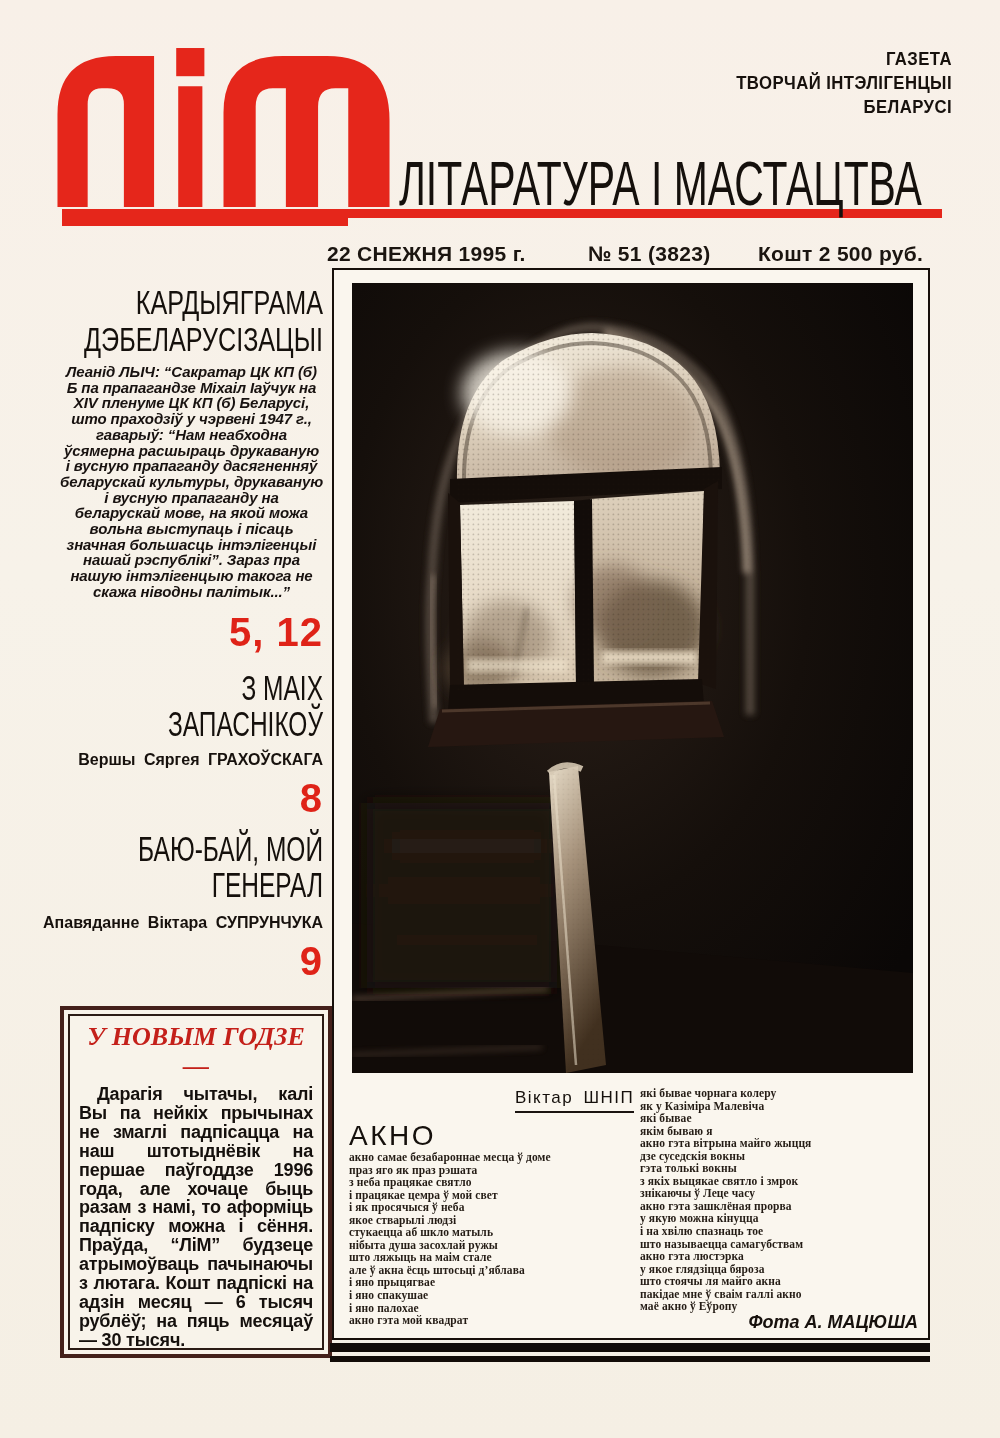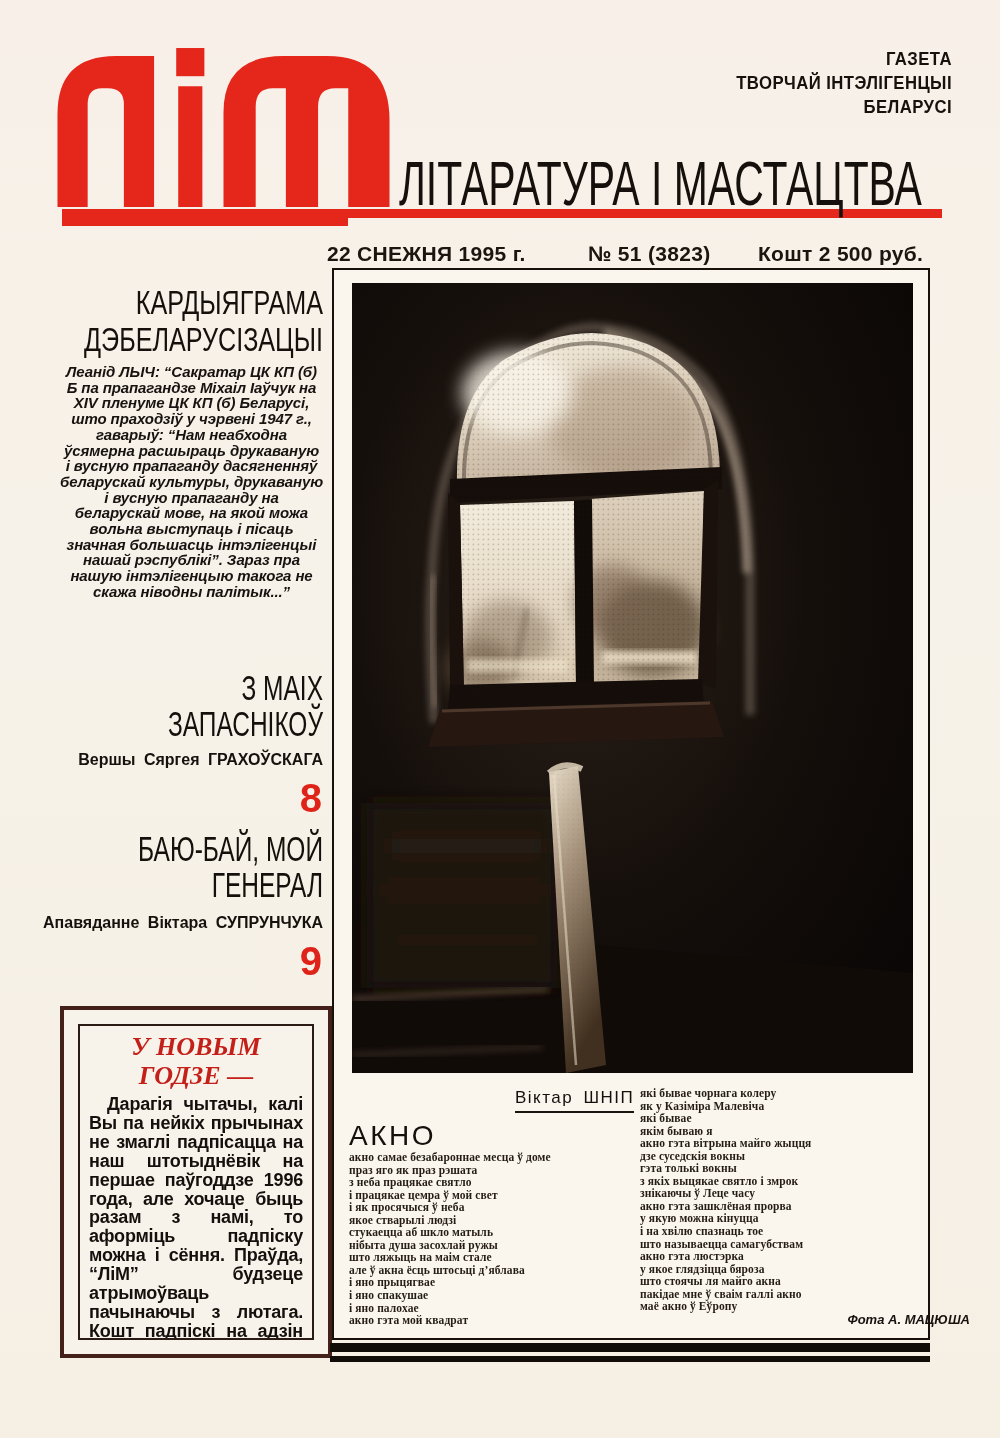--- a/index.html
+++ b/index.html
@@ -44,38 +44,38 @@
   .ref1{top:610px}.ref2{top:776px}.ref3{top:939px}
   .sec-title{left:-77px;width:400px;text-align:right;font-size:35px;font-weight:400;line-height:36px;
     color:#15100c;transform:scale(.7,1);transform-origin:100% 0}
   .sec-title .ln{white-space:nowrap}
   .sec2{top:670px}.sec3{top:831px}
   .byline{left:40px;width:283px;text-align:right;font-size:16px;font-weight:700;
     color:#17110d;word-spacing:4px}
   .byl2{top:751px}.byl3{top:914px}
 
   
-  .promo{left:60px;top:1006px;width:272px;height:352px;border:4px solid #44201a;padding:14px;background:#f8f3ea}
+  .promo{left:60px;top:1006px;width:272px;height:352px;border:4px solid #44201a;padding:4px;background:#f8f3ea}
   .promo-inner{border:2px solid #2b1b15;height:100%;padding:6px 9px 4px 9px;overflow:hidden}
   .promo-head{color:var(--promo-red);font-family:"Liberation Serif",serif;font-style:italic;font-weight:700;
     font-size:26px;line-height:29px;text-align:center;margin-bottom:5px}
   .promo-body{font-size:18px;font-weight:700;line-height:18.9px;text-align:justify;color:#15100d;text-indent:18px;letter-spacing:-.2px}
 
   
   .frame{left:332px;top:268px;width:598px;height:1072px;border:2.5px solid #17100b;background:#faf6ee}
   .photo{left:352px;top:283px;width:561px;height:790px}
   .photo svg{display:block;width:100%;height:100%}
   .author{left:515px;top:1088px;font-size:17px;letter-spacing:1.5px;color:#15100c;
     border-bottom:2px solid #1a1410;padding-bottom:3px;white-space:nowrap;word-spacing:4px}
   .poem-title{left:349px;top:1120px;font-size:28px;letter-spacing:2.5px;color:#15100c}
   .poem{font-family:"Liberation Serif",serif;font-size:11.5px;font-weight:700;line-height:12.55px;color:#241c15;letter-spacing:.1px}
   .poem .ln{white-space:nowrap}
   .col1{left:349px;top:1151px;width:290px}
   .col2{left:640px;top:1087px;width:300px}
-  .credit{left:800px;top:1312px;width:170px;text-align:right;font-size:13px;font-weight:700;font-style:italic;color:#17110d}
+  .credit{left:748px;top:1312px;width:170px;text-align:right;font-size:18px;font-weight:700;font-style:italic;color:#17110d}
   .bbar1{left:330px;top:1343px;width:600px;height:9px;background:#120c08}
   .bbar2{left:330px;top:1356px;width:600px;height:6px;background:#120c08}
 </style>
 </head>
 <body>
 
 <div class="page">
 
   <div class="abs logo" aria-label="ЛіМ">
     <svg viewBox="0 0 330 162">
@@ -96,20 +96,21 @@
 
   <div class="abs dateline date-pos">22 СНЕЖНЯ 1995 г.</div>
   <div class="abs dateline issue-pos">№ 51 (3823)</div>
   <div class="abs dateline price-pos">Кошт 2 500 руб.</div>
 
   <div class="abs lc-headline">
       <div class="ln">КАРДЫЯГРАМА</div>
       <div class="ln">ДЭБЕЛАРУСІЗАЦЫІ</div>
     </div>
   <div class="abs lead-quote">Леанід ЛЫЧ: “Сакратар ЦК КП (б) Б па прапагандзе Міхаіл Іаўчук на XIV пленуме ЦК КП (б) Беларусі, што праходзіў у чэрвені 1947 г., гаварыў: “Нам неабходна ўсямерна расшыраць друкаваную і вусную прапаганду дасягненняў беларускай культуры, друкаваную і вусную прапаганду на беларускай мове, на якой можа вольна выступаць і пісаць значная большасць інтэлігенцыі нашай рэспублікі”. Зараз пра нашую інтэлігенцыю такога не скажа ніводны палітык...”</div>
+  <div class="abs page-ref ref1">5, 12</div>
   <div class="abs sec-title sec2">
       <div class="ln">З МАІХ</div>
       <div class="ln">ЗАПАСНІКОЎ</div>
     </div>
   <div class="abs byline byl2">Вершы Сяргея ГРАХОЎСКАГА</div>
   <div class="abs page-ref ref2">8</div>
   <div class="abs sec-title sec3">
       <div class="ln">БАЮ-БАЙ, МОЙ</div>
       <div class="ln">ГЕНЕРАЛ</div>
     </div>

